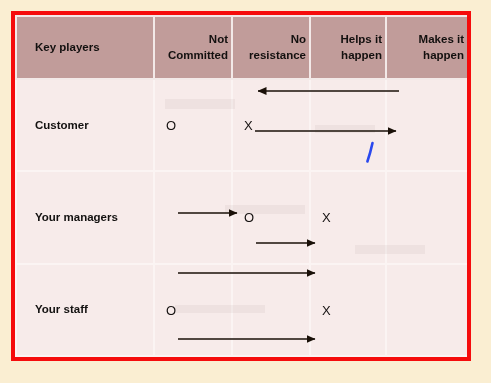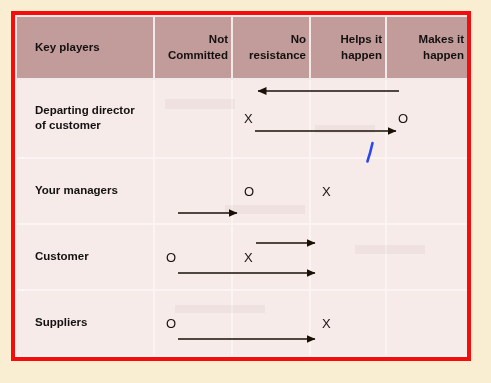--- a/index.html
+++ b/index.html
@@ -170,40 +170,40 @@
             <div>happen</div>
           </th>
           <th>
             <div>Makes it</div>
             <div>happen</div>
           </th>
         </tr>
       </thead>
       <tbody>
 
-        <tr class="tall">
+
+
+
+        <tr>
           <td class="rowlabel">
-            <div>Departing director</div>
-            <div>of customer</div>
+            <div>Customer</div>
           </td>
           <td>
-              <span class="mark"></span>
+              <span class="mark">O</span>
             </td>
           <td>
               <span class="mark">X</span>
             </td>
           <td>
               <span class="mark"></span>
             </td>
           <td>
-              <span class="mark">O</span>
-            </td>
-        </tr>
-
-
+              <span class="mark"></span>
+            </td>
+        </tr>
 
         <tr>
           <td class="rowlabel">
             <div>Your managers</div>
           </td>
           <td>
               <span class="mark"></span>
             </td>
           <td>
               <span class="mark">O</span>
@@ -211,55 +211,37 @@
           <td>
               <span class="mark">X</span>
             </td>
           <td>
               <span class="mark"></span>
             </td>
         </tr>
 
         <tr>
           <td class="rowlabel">
-            <div>Customer</div>
+            <div>Your staff</div>
           </td>
           <td>
               <span class="mark">O</span>
             </td>
           <td>
+              <span class="mark"></span>
+            </td>
+          <td>
               <span class="mark">X</span>
             </td>
           <td>
               <span class="mark"></span>
             </td>
-          <td>
-              <span class="mark"></span>
-            </td>
-        </tr>
-
-
-
-        <tr>
-          <td class="rowlabel">
-            <div>Suppliers</div>
-          </td>
-          <td>
-              <span class="mark">O</span>
-            </td>
-          <td>
-              <span class="mark"></span>
-            </td>
-          <td>
-              <span class="mark">X</span>
-            </td>
-          <td>
-              <span class="mark"></span>
-            </td>
-        </tr>
+        </tr>
+
+
 
       </tbody>
     </table>
 
     <svg class="arrow-layer" width="452" height="342" viewBox="0 0 452 342">
       <defs>
         <marker id="ah-right" markerWidth="9" markerHeight="8" refX="8.5" refY="4" orient="auto" markerUnits="userSpaceOnUse">
           <path d="M0,0 L9,4 L0,8 z" fill="#1a1008"></path>
         </marker>
         <marker id="ah-left" markerWidth="9" markerHeight="8" refX="8.5" refY="4" orient="auto" markerUnits="userSpaceOnUse">

